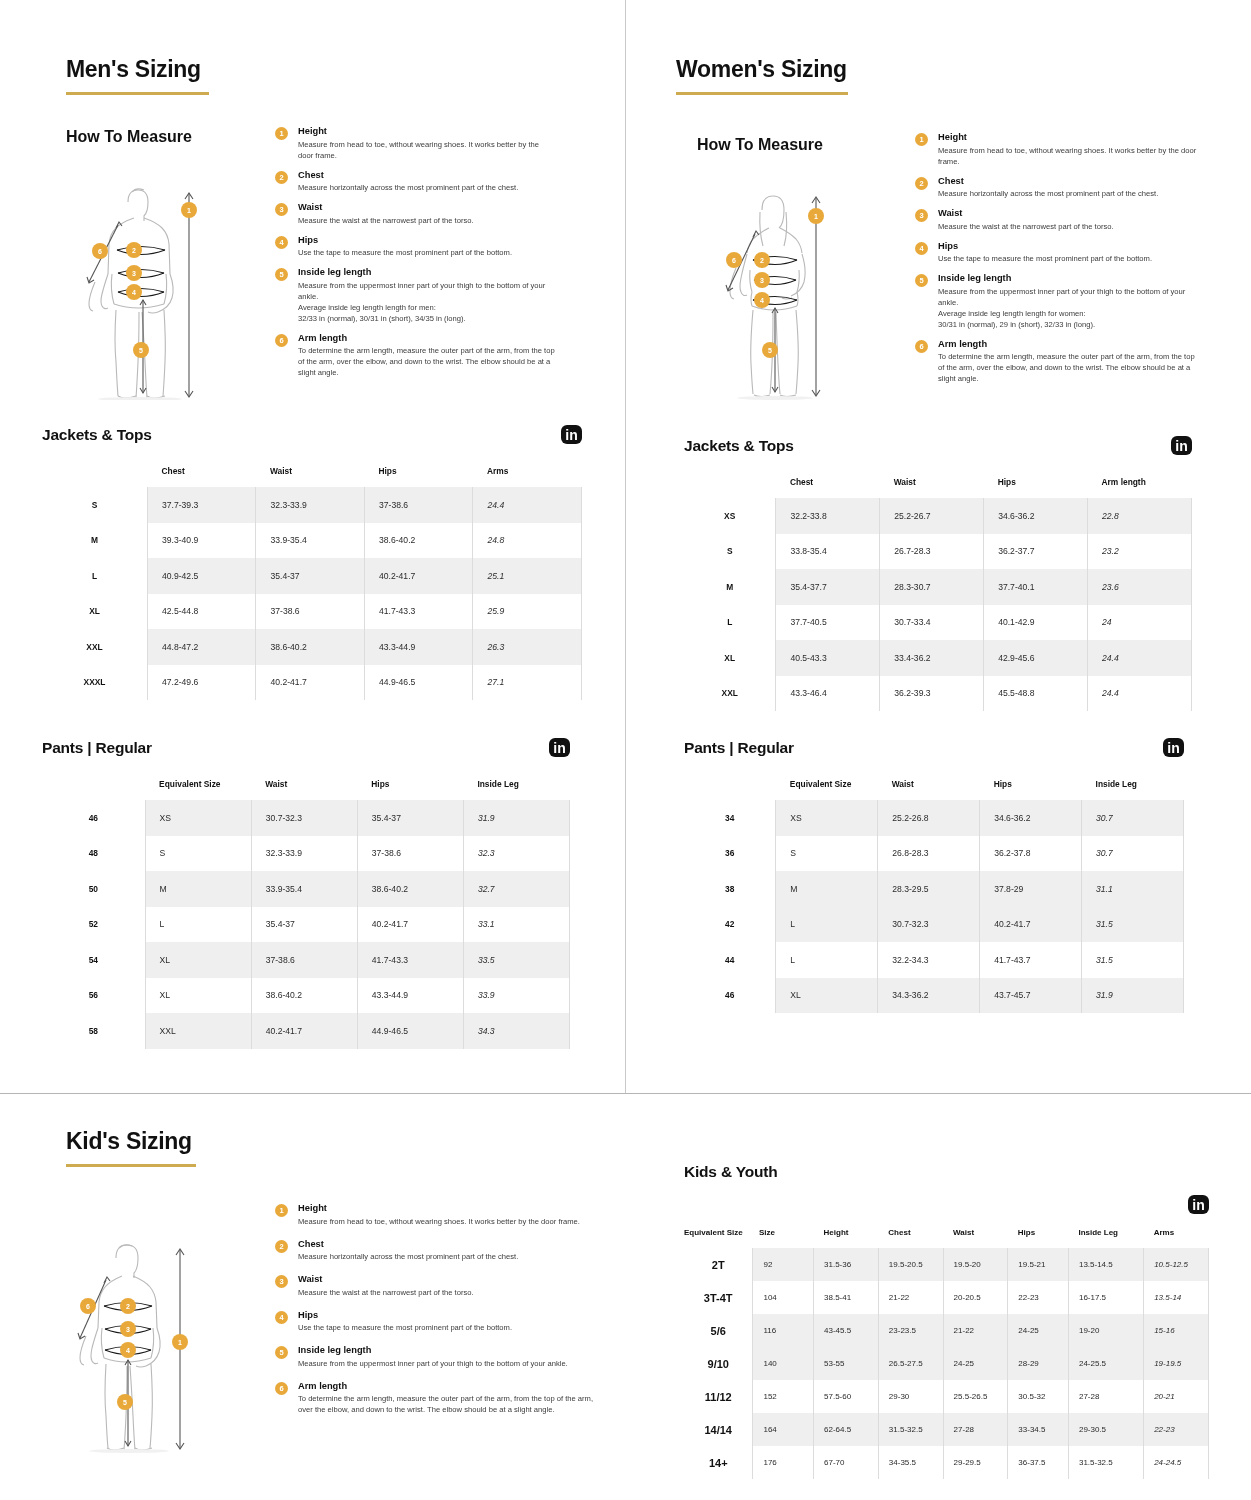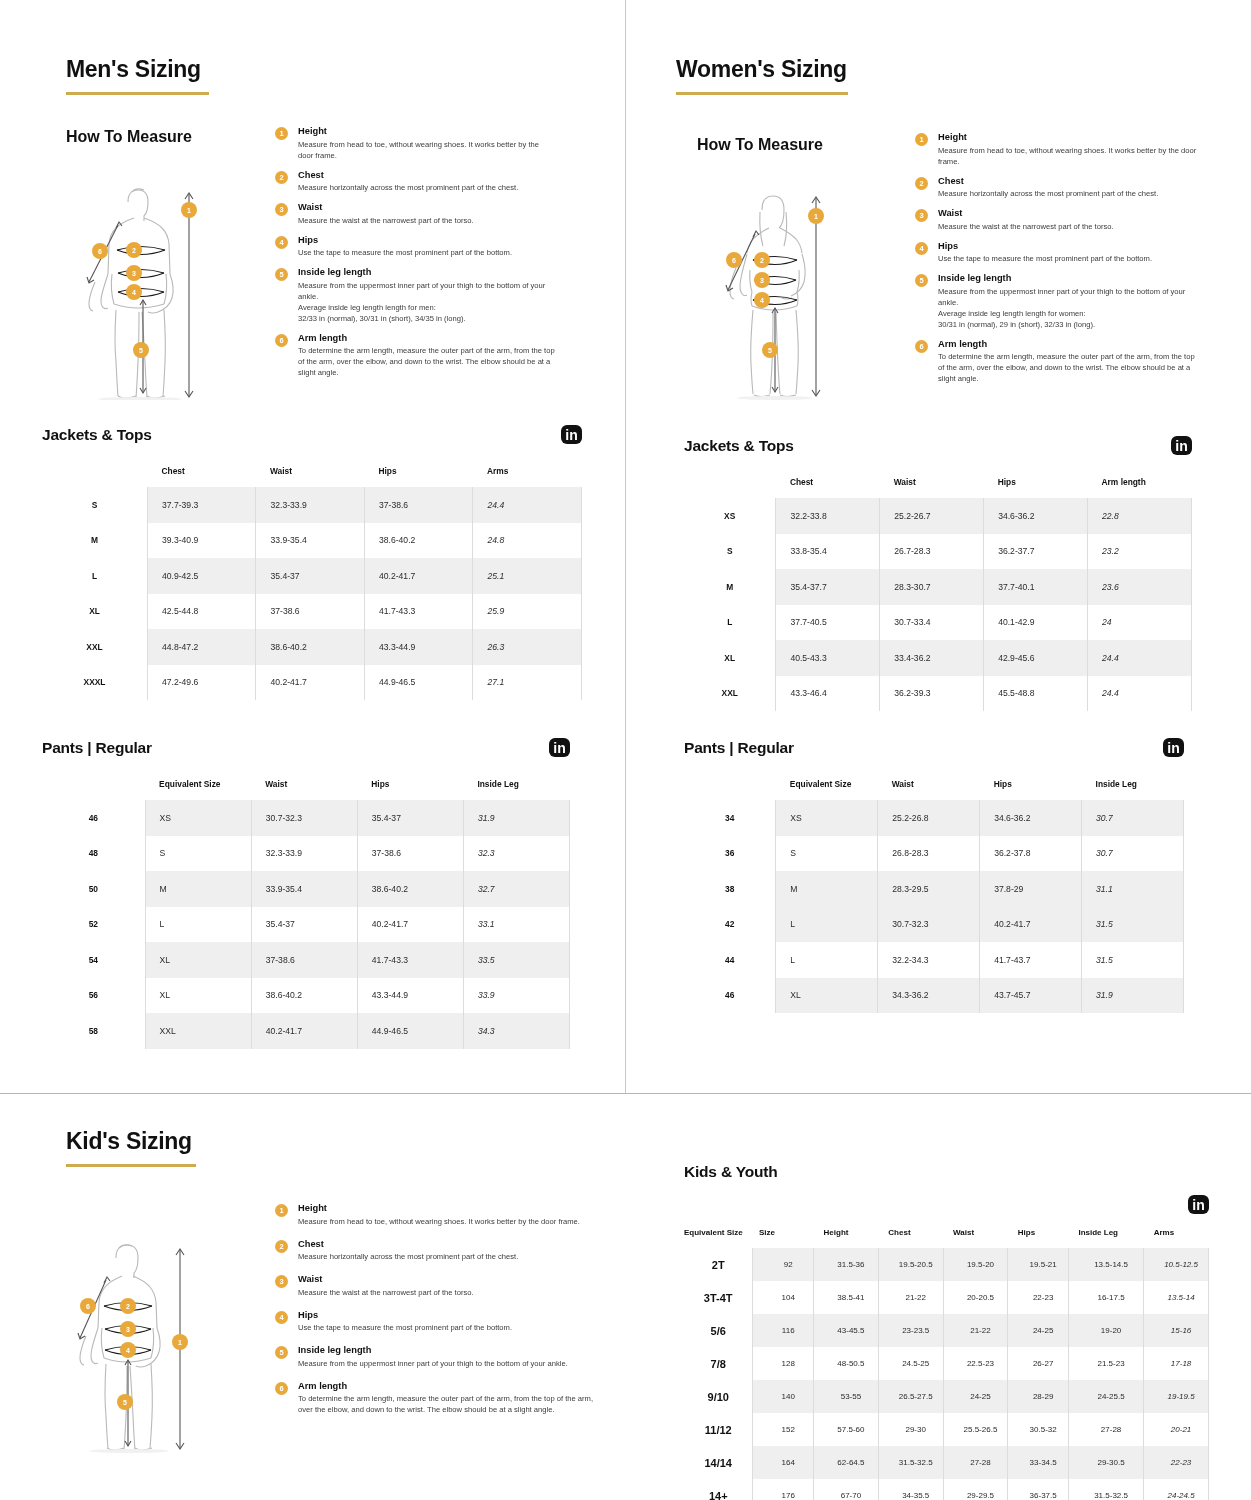--- a/index.html
+++ b/index.html
@@ -74,21 +74,21 @@
     background: #fff !important; border: none !important;
   }
   table.size-tbl tbody tr.odd td { background: #efefef; }
   table.size-tbl tbody td.datacell { border-left: 1px solid #dcdcdc; padding-left: 14px; }
   table.size-tbl tbody td.datacell:last-child { border-right: 1px solid #dcdcdc; font-style: italic; }
   table.size-tbl th.datahead { padding-left: 14px; }
 
   
   table.kids-tbl td { font-size: 8px; height: 33px; }
   table.kids-tbl th { font-size: 8px; }
-  table.kids-tbl tbody td.datacell { padding-left: 10px; text-align: center; }
+  table.kids-tbl tbody td.datacell { padding-left: 10px; }
   table.kids-tbl th.datahead { padding-left: 10px; }
   table.kids-tbl td.rowlab { font-size: 11px; }
 </style>
 </head>
 <body>
 
 <div class="page">
 
   <div class="v-divider"></div>
   <div class="h-divider"></div>
@@ -767,30 +767,20 @@
         <tr class="odd">
             <td class="rowlab">5/6</td>
             <td class="datacell">116</td>
             <td class="datacell">43-45.5</td>
             <td class="datacell">23-23.5</td>
             <td class="datacell">21-22</td>
             <td class="datacell">24-25</td>
             <td class="datacell">19-20</td>
             <td class="datacell">15-16</td>
           </tr>
-        <tr>
-            <td class="rowlab">7/8</td>
-            <td class="datacell">128</td>
-            <td class="datacell">48-50.5</td>
-            <td class="datacell">24.5-25</td>
-            <td class="datacell">22.5-23</td>
-            <td class="datacell">26-27</td>
-            <td class="datacell">21.5-23</td>
-            <td class="datacell">17-18</td>
-          </tr>
         <tr class="odd">
             <td class="rowlab">9/10</td>
             <td class="datacell">140</td>
             <td class="datacell">53-55</td>
             <td class="datacell">26.5-27.5</td>
             <td class="datacell">24-25</td>
             <td class="datacell">28-29</td>
             <td class="datacell">24-25.5</td>
             <td class="datacell">19-19.5</td>
           </tr>

